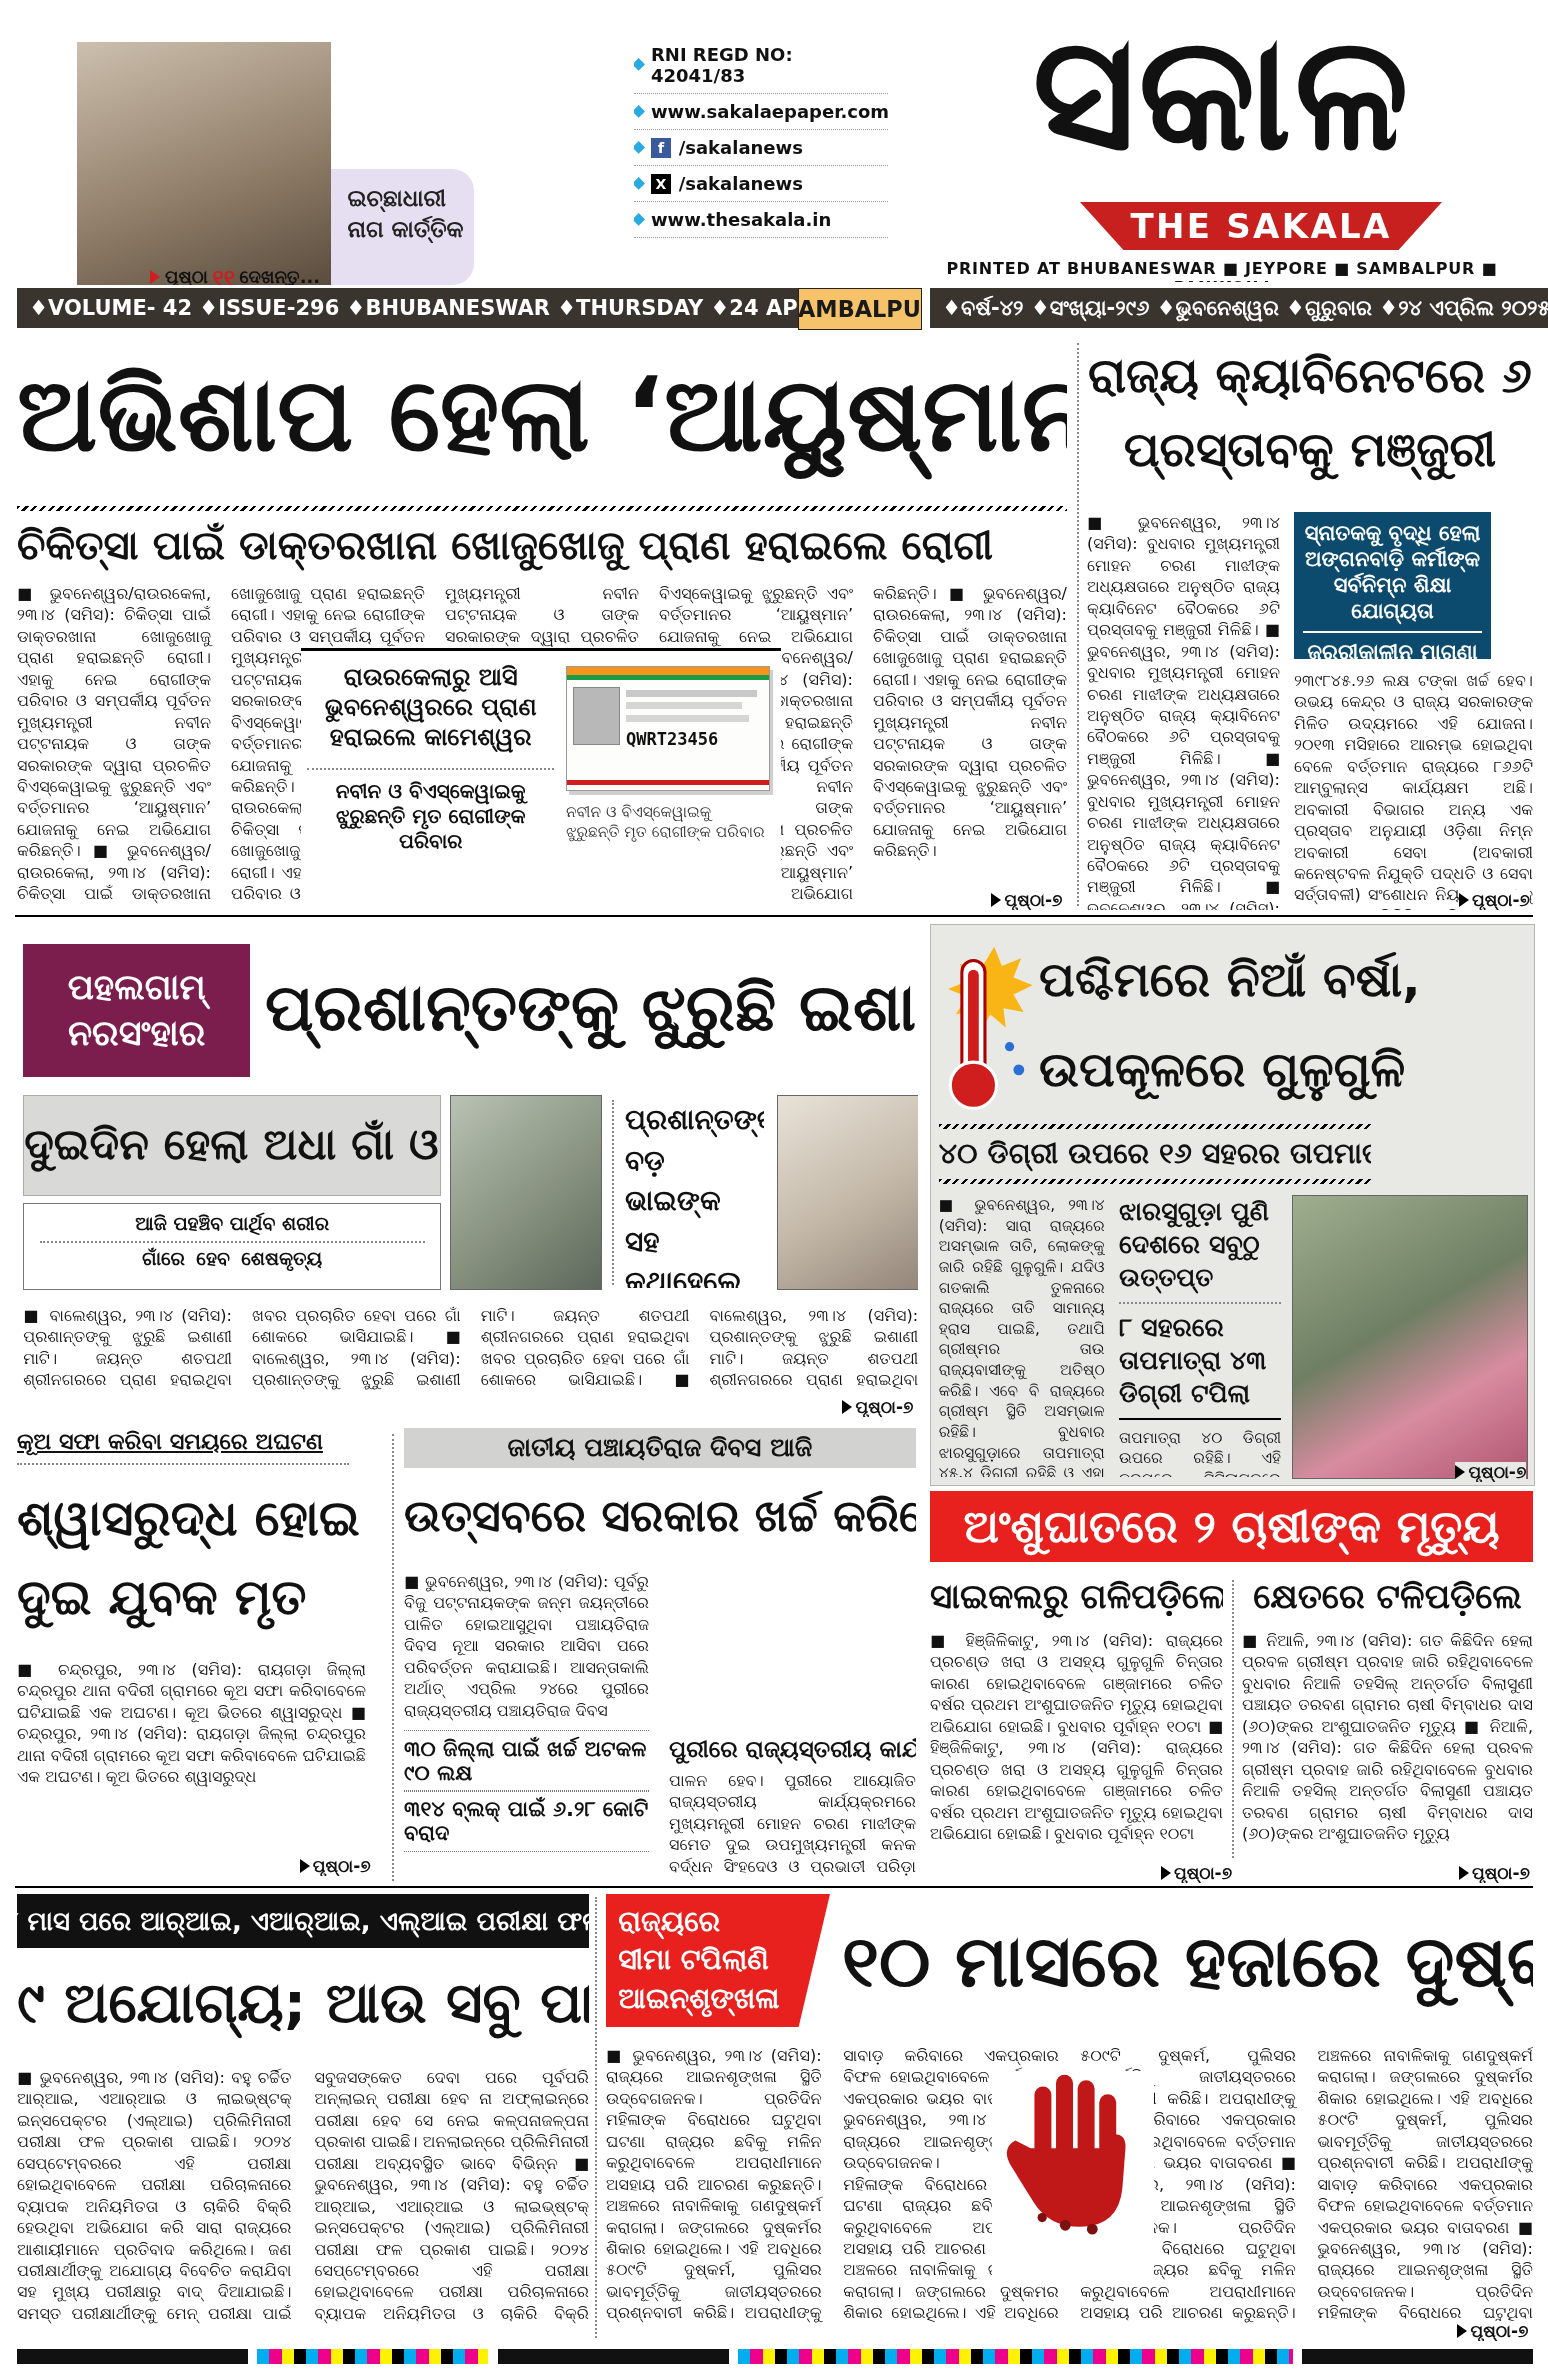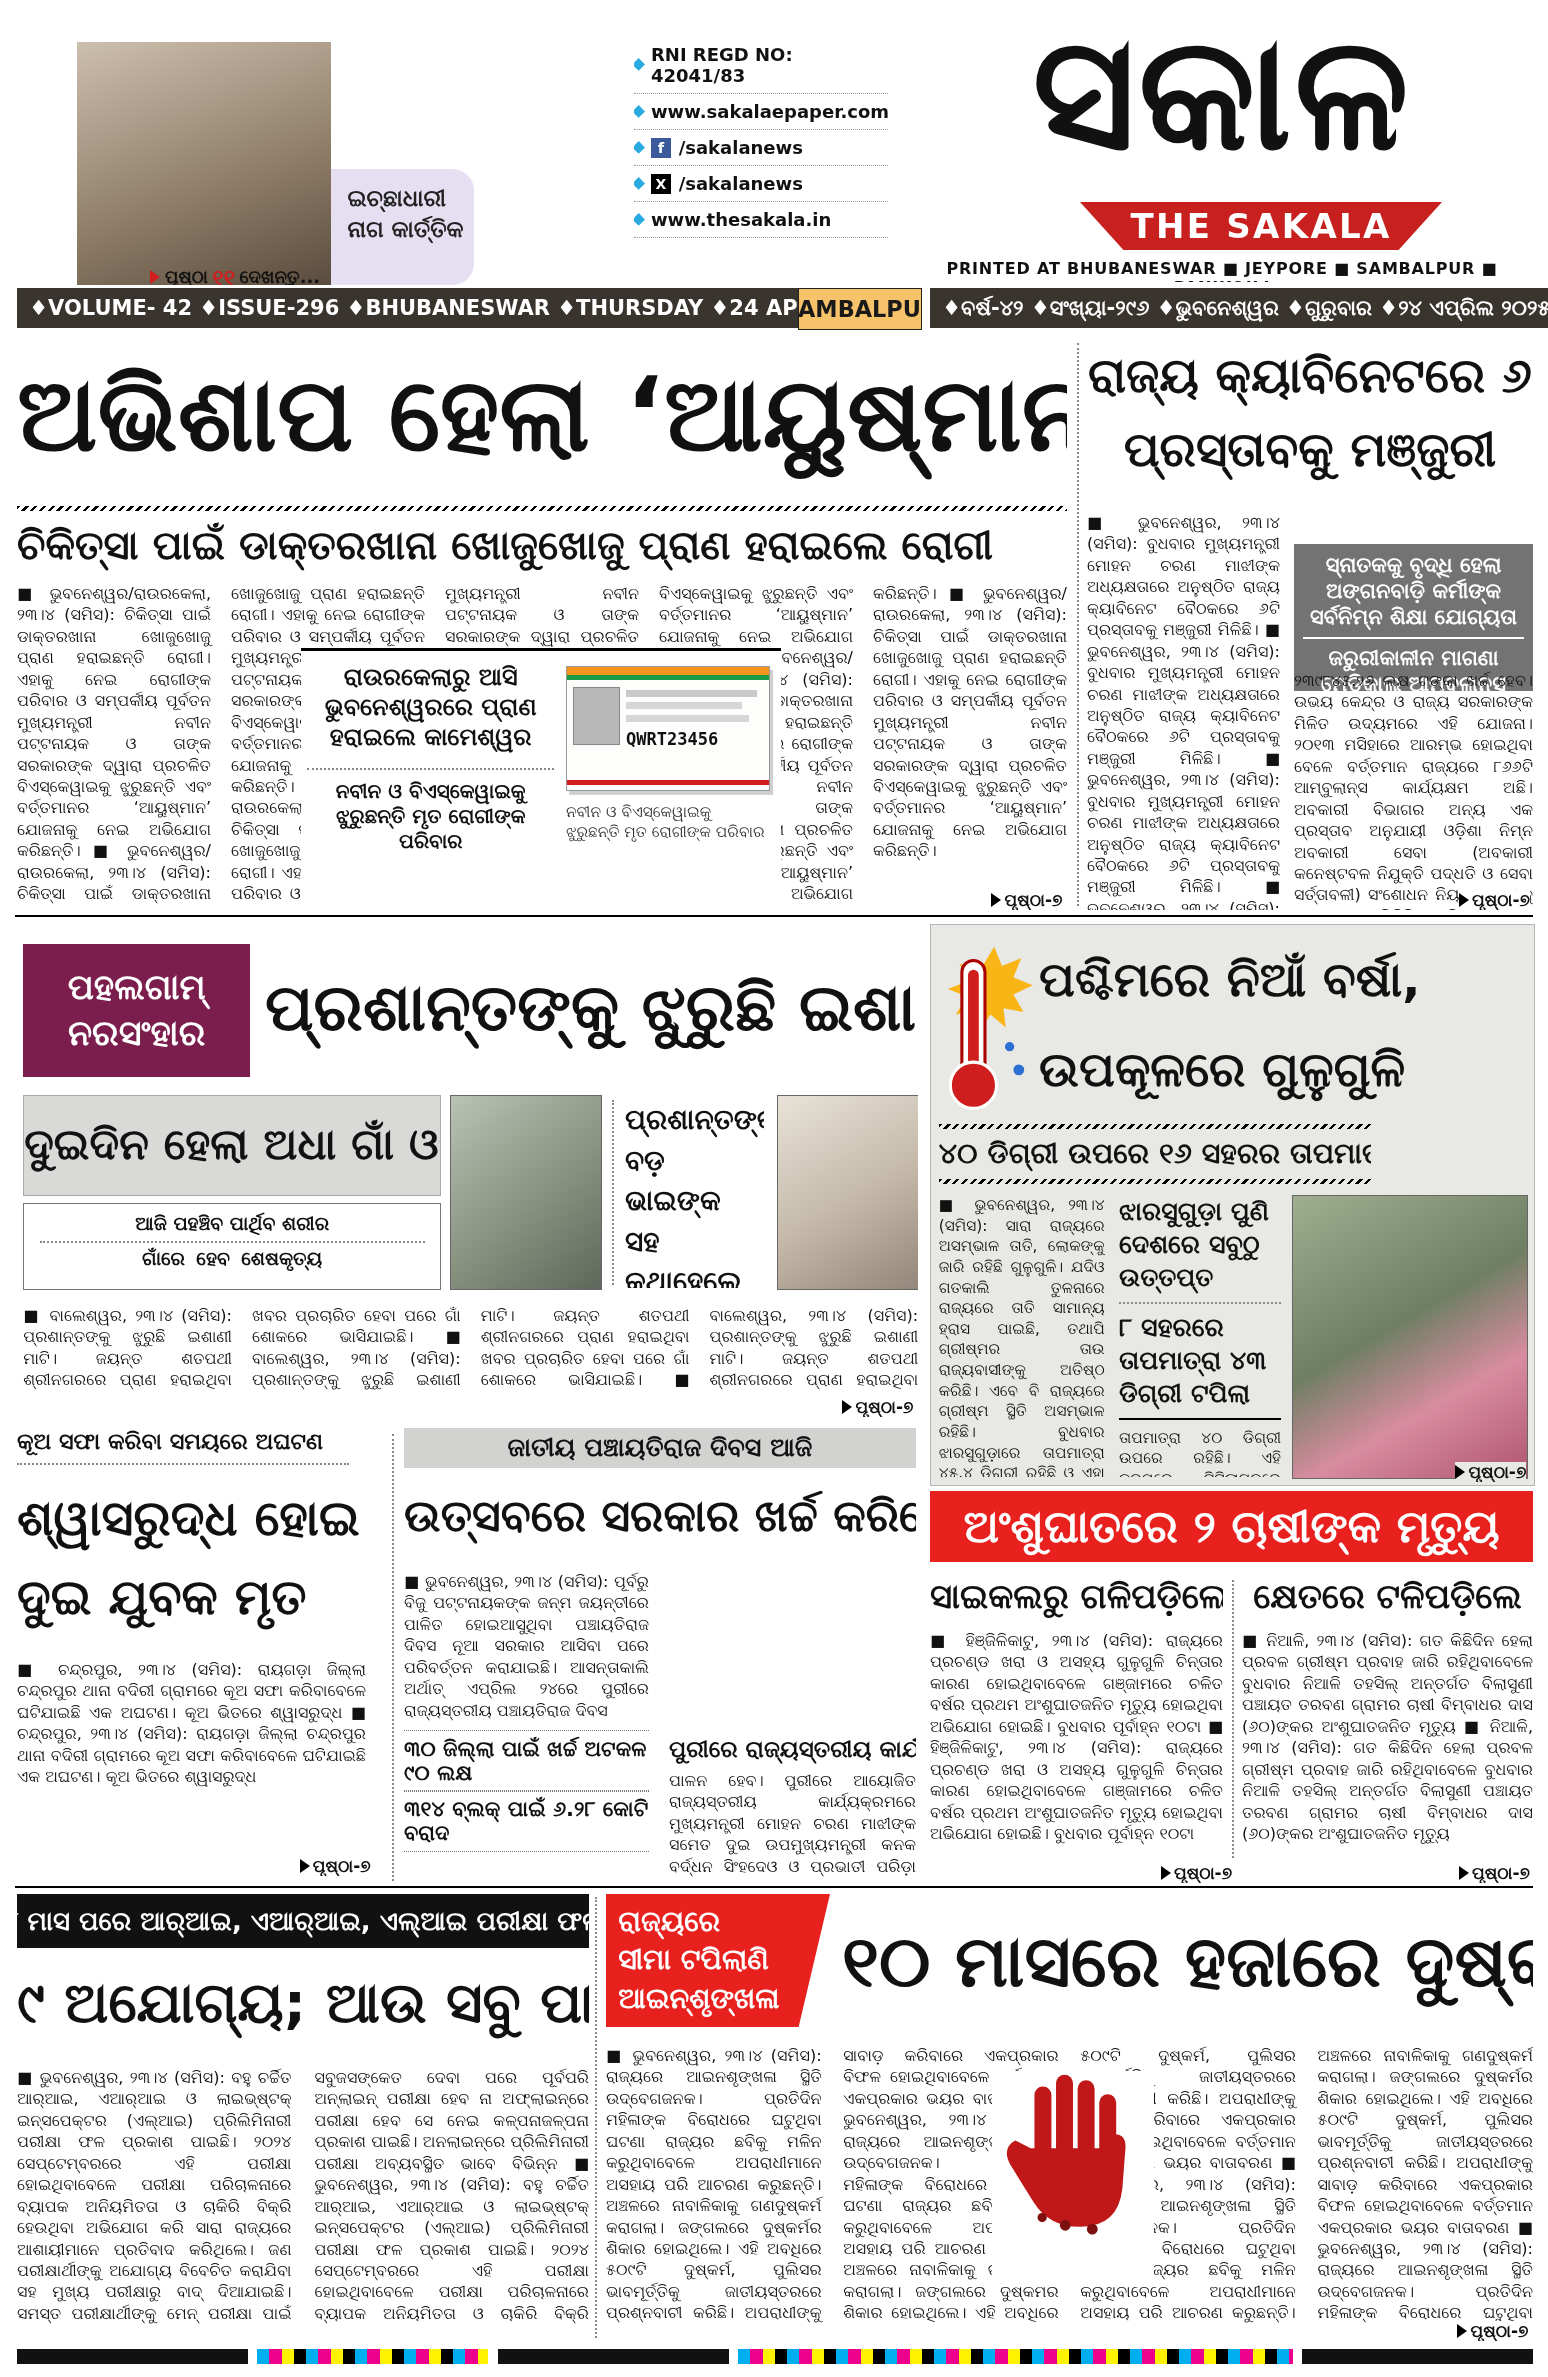--- a/index.html
+++ b/index.html
@@ -113,21 +113,21 @@
       <span class="tri"></span>
       <span>ପୃଷ୍ଠା-୭</span>
     </div>
   </div>
 
   <div class="ab colrule" style="left:1077px;top:343px;width:0;height:563px;"></div>
 
   <div class="ab" style="left:1087px;top:338px;width:446px;height:572px;">
     <div class="ab b ctr" style="left:0;top:0;width:446px;height:162px;font-size:48px;line-height:1.55;">ରାଜ୍ୟ କ୍ୟାବିନେଟରେ ୬ ପ୍ରସ୍ତାବକୁ ମଞ୍ଜୁରୀ</div>
     <div class="ab jt story-sm" style="left:0;top:174px;width:193px;height:398px;">■ ଭୁବନେଶ୍ୱର, ୨୩।୪ (ସମିସ): ବୁଧବାର ମୁଖ୍ୟମନ୍ତ୍ରୀ ମୋହନ ଚରଣ ମାଝୀଙ୍କ ଅଧ୍ୟକ୍ଷତାରେ ଅନୁଷ୍ଠିତ ରାଜ୍ୟ କ୍ୟାବିନେଟ ବୈଠକରେ ୬ଟି ପ୍ରସ୍ତାବକୁ ମଞ୍ଜୁରୀ ମିଳିଛି। ■ ଭୁବନେଶ୍ୱର, ୨୩।୪ (ସମିସ): ବୁଧବାର ମୁଖ୍ୟମନ୍ତ୍ରୀ ମୋହନ ଚରଣ ମାଝୀଙ୍କ ଅଧ୍ୟକ୍ଷତାରେ ଅନୁଷ୍ଠିତ ରାଜ୍ୟ କ୍ୟାବିନେଟ ବୈଠକରେ ୬ଟି ପ୍ରସ୍ତାବକୁ ମଞ୍ଜୁରୀ ମିଳିଛି। ■ ଭୁବନେଶ୍ୱର, ୨୩।୪ (ସମିସ): ବୁଧବାର ମୁଖ୍ୟମନ୍ତ୍ରୀ ମୋହନ ଚରଣ ମାଝୀଙ୍କ ଅଧ୍ୟକ୍ଷତାରେ ଅନୁଷ୍ଠିତ ରାଜ୍ୟ କ୍ୟାବିନେଟ ବୈଠକରେ ୬ଟି ପ୍ରସ୍ତାବକୁ ମଞ୍ଜୁରୀ ମିଳିଛି। ■ ଭୁବନେଶ୍ୱର, ୨୩।୪ (ସମିସ): ବୁଧବାର ମୁଖ୍ୟମନ୍ତ୍ରୀ ମୋହନ ଚରଣ ମାଝୀଙ୍କ ଅଧ୍ୟକ୍ଷତାରେ ଅନୁଷ୍ଠିତ ରାଜ୍ୟ କ୍ୟାବିନେଟ ବୈଠକରେ ୬ଟି ପ୍ରସ୍ତାବକୁ ମଞ୍ଜୁରୀ ମିଳିଛି।</div>
-    <div class="ab" style="left:207px;top:174px;width:239px;height:147px;background:#737373;color:#fff;padding:7.7px 9.3px;box-sizing:border-box;margin-top:32px;">
+    <div class="ab" style="left:207px;top:174px;width:197px;height:147px;background:#0c4a6e;color:#fff;padding:7.7px 9.3px;box-sizing:border-box;">
       <div class="b ctr" style="font-size:21px;line-height:1.25;border-bottom:2.3px solid #fff;padding-bottom:6.2px;">ସ୍ନାତକକୁ ବୃଦ୍ଧି ହେଲା ଅଙ୍ଗନବାଡ଼ି କର୍ମୀଙ୍କ ସର୍ବନିମ୍ନ ଶିକ୍ଷା ଯୋଗ୍ୟତା</div>
       <div class="b ctr" style="font-size:21px;line-height:1.25;padding-top:6.2px;">ଜରୁରୀକାଳୀନ ମାଗଣା ମେଡିକାଲ ଆମ୍ବୁଲାନ୍ସ ସେବା ୫ ବର୍ଷ ବୃଦ୍ଧି</div>
     </div>
     <div class="ab jt story-sm" style="left:207px;top:332px;width:239px;height:241px;">୨୩୯୮୪୫.୨୬ ଲକ୍ଷ ଟଙ୍କା ଖର୍ଚ୍ଚ ହେବ। ଉଭୟ କେନ୍ଦ୍ର ଓ ରାଜ୍ୟ ସରକାରଙ୍କ ମିଳିତ ଉଦ୍ୟମରେ ଏହି ଯୋଜନା। ୨୦୧୩ ମସିହାରେ ଆରମ୍ଭ ହୋଇଥିବା ବେଳେ ବର୍ତ୍ତମାନ ରାଜ୍ୟରେ ୮୬୬ଟି ଆମ୍ବୁଲାନ୍ସ କାର୍ଯ୍ୟକ୍ଷମ ଅଛି। ଅବକାରୀ ବିଭାଗର ଅନ୍ୟ ଏକ ପ୍ରସ୍ତାବ ଅନୁଯାୟୀ ଓଡ଼ିଶା ନିମ୍ନ ଅବକାରୀ ସେବା (ଅବକାରୀ କନେଷ୍ଟବଳ ନିଯୁକ୍ତି ପଦ୍ଧତି ଓ ସେବା ସର୍ତ୍ତାବଳୀ) ସଂଶୋଧନ ନିୟମ, ୨୦୨୫କୁ ଅନୁମୋଦନ ମିଳିଛି। ଏହି ସଂଶୋଧନ ଅନୁଯାୟୀ ଅବକାରୀ କନେଷ୍ଟବଳଙ୍କ କ୍ୟାଡରକୁ ଡିଭିଜିନାଲ କ୍ୟାଡରରୁ</div>
     <div class="ab more" style="right:3.1px;bottom:0;background:#fff;">
       <span class="tri"></span>
       <span>ପୃଷ୍ଠା-୭</span>
     </div>
   </div>
 
@@ -205,21 +205,21 @@
       <span class="tri"></span>
       <span>ପୃଷ୍ଠା-୭</span>
     </div>
     <div class="ab more" style="right:3.1px;bottom:1.5px;background:#fff;">
       <span class="tri"></span>
       <span>ପୃଷ୍ଠା-୭</span>
     </div>
   </div>
 
   <div class="ab" style="left:17px;top:1428px;width:369px;height:453px;">
-    <div class="ab b" style="left:0;top:0;width:369px;height:31px;font-size:22.4px;white-space:nowrap;">କୂଅ ସଫା କରିବା ସମୟରେ ଅଘଟଣ</div>
+    <div class="ab b" style="left:0;top:0;width:369px;height:31px;font-size:22.4px;white-space:nowrap;text-decoration:underline;">କୂଅ ସଫା କରିବା ସମୟରେ ଅଘଟଣ</div>
     <div class="ab dotrule" style="left:0;top:35px;width:332px;"></div>
     <div class="ab b" style="left:0;top:54px;width:369px;height:77px;font-size:49px;line-height:74px;white-space:nowrap;">ଶ୍ୱାସରୁଦ୍ଧ ହୋଇ</div>
     <div class="ab b" style="left:0;top:133px;width:369px;height:77px;font-size:49px;line-height:74px;white-space:nowrap;">ଦୁଇ ଯୁବକ ମୃତ</div>
     <div class="ab jt" style="left:0;top:231px;width:349px;height:201px;font-size:16px;">■ ଚନ୍ଦ୍ରପୁର, ୨୩।୪ (ସମିସ): ରାୟଗଡ଼ା ଜିଲ୍ଲା ଚନ୍ଦ୍ରପୁର ଥାନା ବଦିରୀ ଗ୍ରାମରେ କୂଅ ସଫା କରିବାବେଳେ ଘଟିଯାଇଛି ଏକ ଅଘଟଣ। କୂଅ ଭିତରେ ଶ୍ୱାସରୁଦ୍ଧ ■ ଚନ୍ଦ୍ରପୁର, ୨୩।୪ (ସମିସ): ରାୟଗଡ଼ା ଜିଲ୍ଲା ଚନ୍ଦ୍ରପୁର ଥାନା ବଦିରୀ ଗ୍ରାମରେ କୂଅ ସଫା କରିବାବେଳେ ଘଟିଯାଇଛି ଏକ ଅଘଟଣ। କୂଅ ଭିତରେ ଶ୍ୱାସରୁଦ୍ଧ</div>
     <div class="ab more" style="right:15.4px;bottom:4.6px;background:#fff;">
       <span class="tri"></span>
       <span>ପୃଷ୍ଠା-୭</span>
     </div>
   </div>
 

